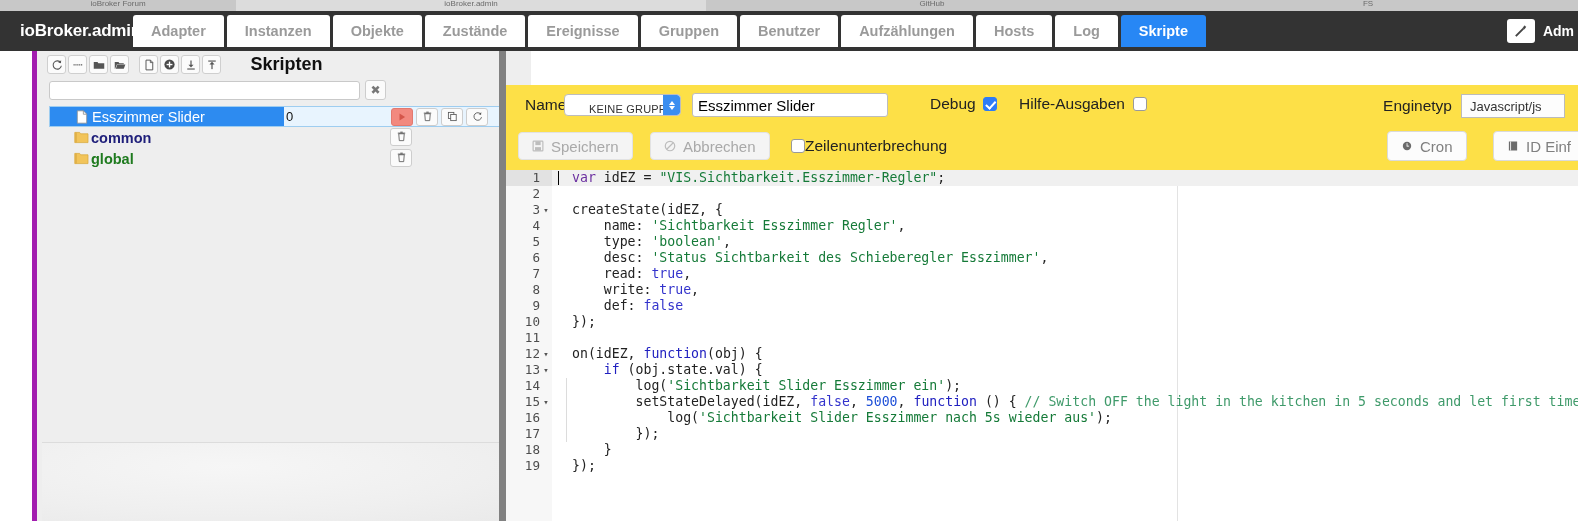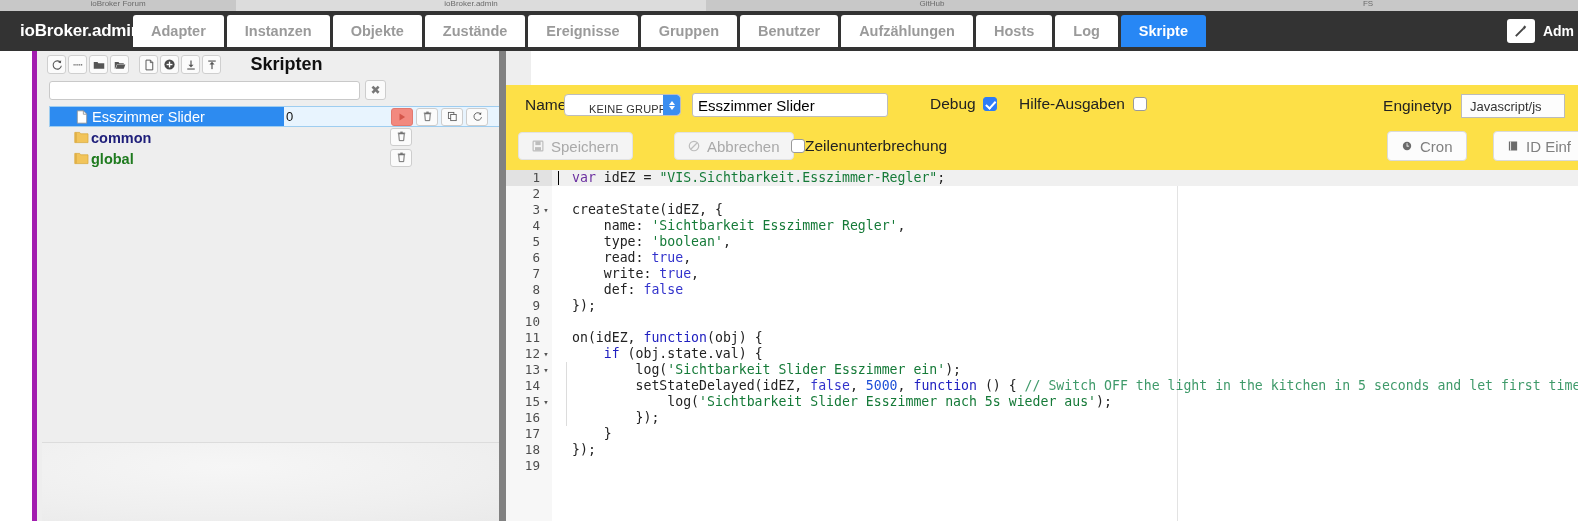--- a/index.html
+++ b/index.html
@@ -559,21 +559,21 @@
     <div class="toolbar-row tr2">
       <div class="abs gbtn" style="left:12px; top:6px;">
         <svg width="12" height="12" viewBox="0 0 16 16">
             <rect x="1.5" y="1.5" width="13" height="13" rx="1" fill="none" stroke="#bdbdbd" stroke-width="1.6"></rect>
             <rect x="4.5" y="1.8" width="7" height="5" fill="#bdbdbd"></rect>
             <rect x="4" y="9.5" width="8" height="4.6" fill="#bdbdbd"></rect>
           </svg>
         <span>Speichern</span>
       </div>
 
-      <div class="abs gbtn" style="left:168px; top:6px;">
+      <div class="abs gbtn" style="left:144px; top:6px;">
         <svg width="12" height="12" viewBox="0 0 16 16">
             <circle cx="8" cy="8" r="6.3" fill="none" stroke="#bdbdbd" stroke-width="1.6"></circle>
             <line x1="3.7" y1="12.3" x2="12.3" y2="3.7" stroke="#bdbdbd" stroke-width="1.6"></line>
           </svg>
         <span>Abbrechen</span>
       </div>
 
       <div class="abs" style="left:285px; top:11px; display:flex; align-items:center; gap:0;">
         <span class="cb"></span>
         <span class="lbl">Zeilenunterbrechung</span>
@@ -662,20 +662,21 @@
           </div>
         </div>
       <div class="code-area">
         <div class="ruler"></div>
         <div id="codelines">
             <div class="codeline active"><span class="caret"></span><span class="tok-kw">var</span><span> idEZ </span><span>=</span><span> </span><span class="tok-str">"VIS.Sichtbarkeit.Esszimmer-Regler"</span><span>;</span></div>
             <div class="codeline"></div>
             <div class="codeline"><span>createState</span><span>(idEZ, {</span></div>
             <div class="codeline"><span>    name: </span><span class="tok-str">'Sichtbarkeit Esszimmer Regler'</span><span>,</span></div>
             <div class="codeline"><span>    type: </span><span class="tok-str">'boolean'</span><span>,</span></div>
+            <div class="codeline"><span>    desc: </span><span class="tok-str">'Status Sichtbarkeit des Schieberegler Esszimmer'</span><span>,</span></div>
             <div class="codeline"><span>    read: </span><span class="tok-bool">true</span><span>,</span></div>
             <div class="codeline"><span>    write: </span><span class="tok-bool">true</span><span>,</span></div>
             <div class="codeline"><span>    def: </span><span class="tok-bool">false</span></div>
             <div class="codeline"><span>});</span></div>
             <div class="codeline"></div>
             <div class="codeline"><span>on</span><span>(idEZ, </span><span class="tok-kw2">function</span><span>(obj) {</span></div>
             <div class="codeline"><span>    </span><span class="tok-kw2">if</span><span> (obj.state.val) {</span></div>
             <div class="codeline"><span class="indent-guide" style="left: 14px;"></span><span>        log(</span><span class="tok-str">'Sichtbarkeit Slider Esszimmer ein'</span><span>);</span></div>
             <div class="codeline"><span class="indent-guide" style="left: 14px;"></span><span>        setStateDelayed(idEZ, </span><span class="tok-bool">false</span><span>, </span><span class="tok-num">5000</span><span>, </span><span class="tok-kw2">function</span><span> () { </span><span class="tok-com">// Switch OFF the light in the kitchen in 5 seconds and let first timeout run.</span></div>
             <div class="codeline"><span class="indent-guide" style="left: 14px;"></span><span>            log(</span><span class="tok-str">'Sichtbarkeit Slider Esszimmer nach 5s wieder aus'</span><span>);</span></div>

